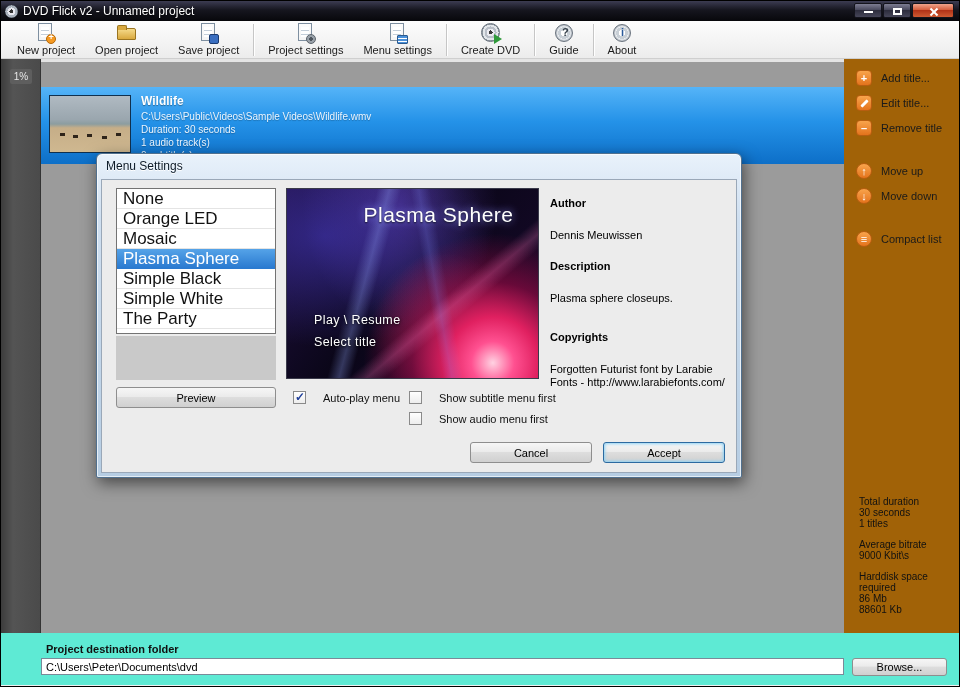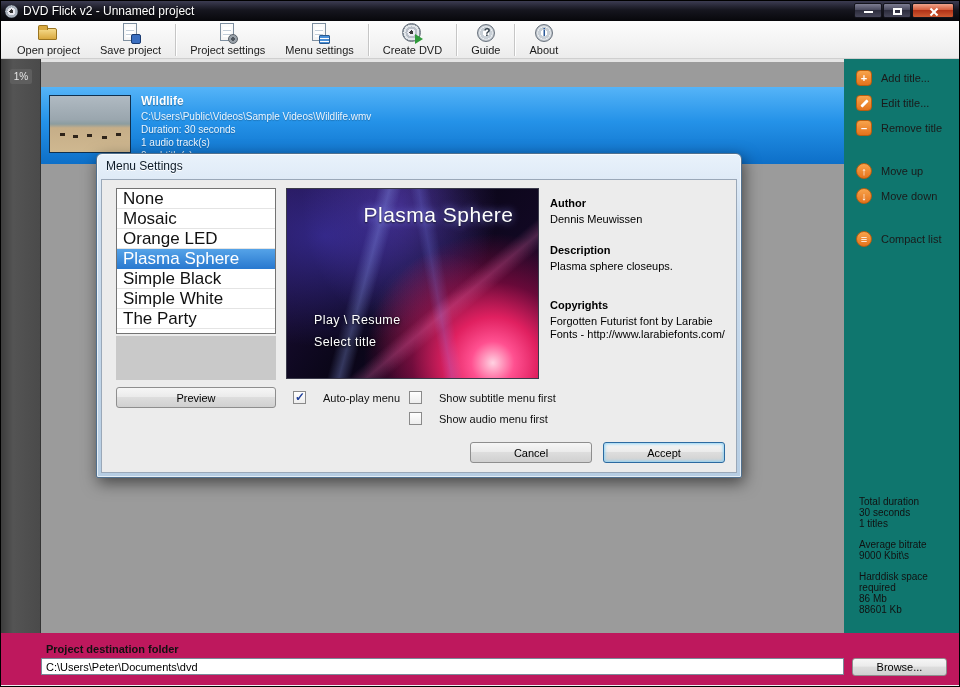--- a/index.html
+++ b/index.html
@@ -67,36 +67,36 @@
     background:linear-gradient(180deg,#55b4f8 0%,#2492e8 45%,#0d6fc8 100%); display:flex;margin-top:24px; }
   .thumb { position:relative; margin:8px 0 0 8px; width:82px; height:58px; border:1px solid #10304e; overflow:hidden;
     background:linear-gradient(180deg,#b0bac2 0%,#9aa6ae 42%,#8c9da0 50%,#c6ae88 57%,#cfb890 100%); }
   .horses { position:absolute; left:10px; top:37px; width:5px; height:3px; background:#2e241a;
     box-shadow:13px 2px 0 #2e241a, 27px 1px 0 #2e241a, 42px 3px 0 #2e241a, 56px 0 0 #2e241a; }
   .trow-text { margin:7px 0 0 10px; color:#fff; }
   .t-name { font-size:12px; font-weight:bold; margin-bottom:2px; text-shadow:0 1px 1px rgba(0,0,0,.35); }
   .t-line { font-size:10px; line-height:13px; color:#eaf5ff; text-shadow:0 1px 1px rgba(0,0,0,.25); }
 
   
-  .sidebar { position:absolute; left:843px; top:58px; width:117px; height:574px; background:#0f766e; padding-top:10px; }
+  .sidebar { position:absolute; left:843px; top:58px; width:117px; height:574px; background:#a16207; padding-top:10px; }
   .side-btn { display:flex; align-items:center; height:18px; margin:0 6px 7px 12px; cursor:default; }
   .side-btn.gap { margin-top:25px; }
   .s-icon { width:16px; height:16px; border-radius:4px; flex:0 0 16px;
     background:linear-gradient(180deg,#f8a44c,#e4731c); border:1px solid #b85e10;
     color:#fff; font-weight:bold; font-size:11px; text-align:center; line-height:14px; position:relative; }
   .s-icon.round { border-radius:8px; }
   .i-plus::before { content:"+"; } .i-minus::before { content:"–"; }
   .i-up::before { content:"↑"; } .i-down::before { content:"↓"; } .i-lines::before { content:"≡"; }
   .pencil { position:absolute; left:3px; top:6px; width:9px; height:3px; background:#fff; border-radius:1px; transform:rotate(-45deg); }
   .s-label { font-size:11px; color:#1a1a1a; margin-left:9px; white-space:nowrap; }
   .stats { position:absolute; left:15px; bottom:8px; font-size:10px; line-height:11px; color:#111; }
   .stat-group { margin-bottom:10px; }
 
   
-  .footer { position:absolute; left:0; top:632px; width:100%; height:52px; background:#be185d; }
+  .footer { position:absolute; left:0; top:632px; width:100%; height:52px; background:#5eead4; }
   .footer-label { position:absolute; left:45px; top:10px; font-size:11px; font-weight:bold; color:#111; }
   .dest-input { position:absolute; left:40px; top:25px; width:803px; height:17px; border:1px solid #7a8a99;
     font:11px "Liberation Sans", sans-serif; padding:0 4px; background:#fff; }
   .btn { font:11px "Liberation Sans", sans-serif; color:#000;
     background:linear-gradient(180deg,#f6f6f6,#ebebeb 45%,#dddddd 50%,#d0d0d0); border:1px solid #8e8e8e; border-radius:3px; cursor:default; }
   .browse { position:absolute; left:851px; top:25px; width:95px; height:18px; }
 
   
   .dialog { position:absolute; left:95px; top:152px; width:646px; height:325px;
     background:linear-gradient(180deg,#e9f2fb 0%,#cfdff0 20%,#b6cde3 100%);
@@ -125,21 +125,21 @@
       linear-gradient(140deg, transparent 60%, rgba(255,120,190,.25) 64%, transparent 68%); }
   .plasma-title { position:absolute; top:14px; left:60px; right:8px; text-align:center;
     font-size:21px; color:#fff; letter-spacing:.5px; text-shadow:0 0 8px #8a8aff, 0 1px 2px #000; }
   .plasma-opt { position:absolute; left:27px; font-size:12.5px; color:#fff; letter-spacing:.4px; text-shadow:0 1px 3px #000; }
   .plasma-opt.o1 { top:124px; } .plasma-opt.o2 { top:146px; }
 
   .info { position:absolute; left:448px; top:8px; width:182px; font-size:11px; color:#000; }
   .info-label { font-weight:bold; margin-top:18px; }
   .info-label:first-child { margin-top:9px; }
   .info-label.copy { margin-top:26px; }
-  .info-value { margin-top:4px; line-height:13px; }
+  .info-value { margin-top:20px; line-height:13px; }
 
   .chk { position:absolute; display:flex; align-items:center; font-size:11px; color:#111; cursor:default;gap:12px; }
   .chk .box { width:13px; height:13px; background:linear-gradient(180deg,#fff,#ededed); border:1px solid #8a8a8a; margin-right:5px; position:relative; flex:0 0 13px; }
   .chk .box.checked::after { content:"✓"; position:absolute; left:1px; top:-2px; font-size:12px; font-weight:bold; color:#21409a; }
   .chk.c1 { left:191px; top:211px; } .chk.c2 { left:307px; top:211px; } .chk.c3 { left:307px; top:232px; }
 
   .cancel { position:absolute; left:368px; top:262px; width:122px; height:21px; }
   .accept { position:absolute; left:501px; top:262px; width:122px; height:21px;
     border:1px solid #2c6aa0; box-shadow:inset 0 0 3px 1px #8fd2f5; }
 </style>
@@ -159,20 +159,27 @@
           <i class="g-max"></i>
         </span>
       <span class="wbtn close">
           <i class="g-x1"></i>
           <i class="g-x2"></i>
         </span>
     </span>
   </div>
 
   <div class="toolbar">
+    <div class="tb-item">
+      <span class="icon">
+          <span class="pg"></span>
+          <span class="badge b-new"></span>
+        </span>
+      <span class="tb-label">New project</span>
+    </div>
     <div class="tb-item">
       <span class="icon">
           <span class="folder"></span>
         </span>
       <span class="tb-label">Open project</span>
     </div>
     <div class="tb-item">
       <span class="icon">
           <span class="pg"></span>
           <span class="badge b-save"></span>
@@ -290,22 +297,22 @@
   </div>
 
   <div class="dialog">
     <div class="dlg-titlebar">
       <span>Menu Settings</span>
     </div>
     <div class="dlg-content">
 
       <div class="menu-list">
         <div class="mi">None</div>
+        <div class="mi">Orange LED</div>
         <div class="mi">Mosaic</div>
-        <div class="mi">Orange LED</div>
         <div class="mi selected">Plasma Sphere</div>
         <div class="mi">Simple Black</div>
         <div class="mi">Simple White</div>
         <div class="mi">The Party</div>
       </div>
       <div class="list-filler"></div>
       <button class="btn preview-btn">Preview</button>
 
       <div class="preview">
         <div class="plasma-streaks"></div>

